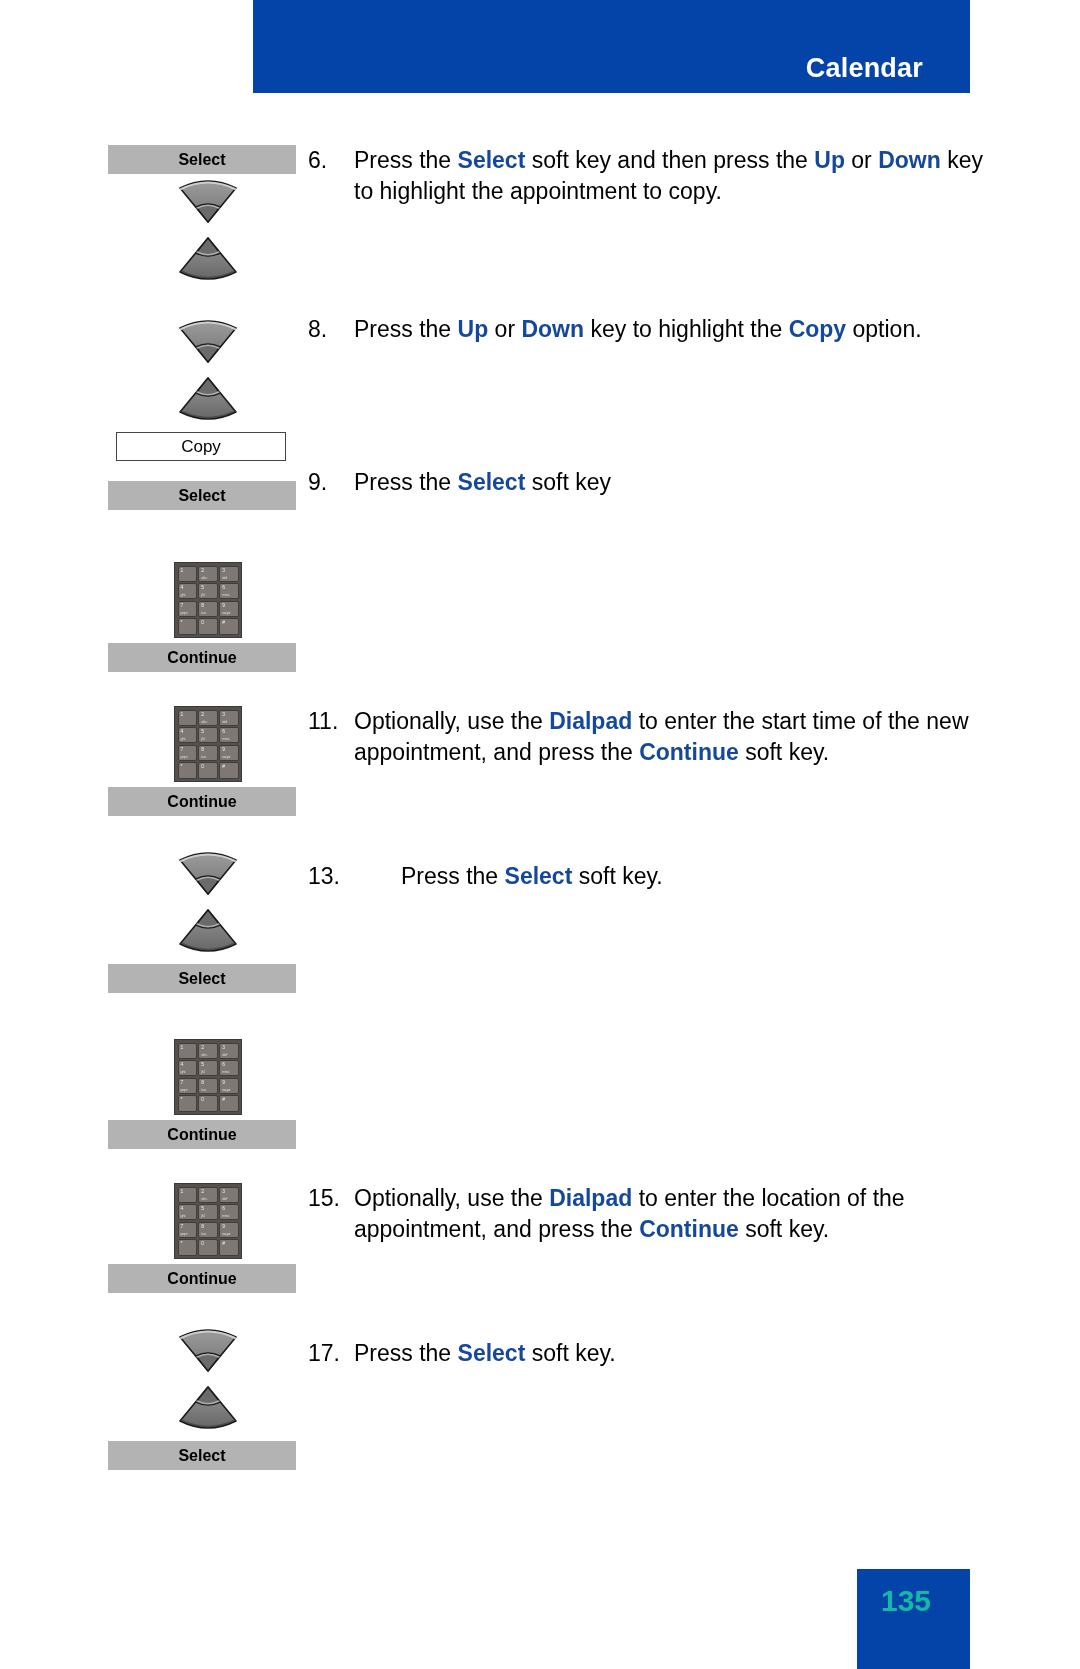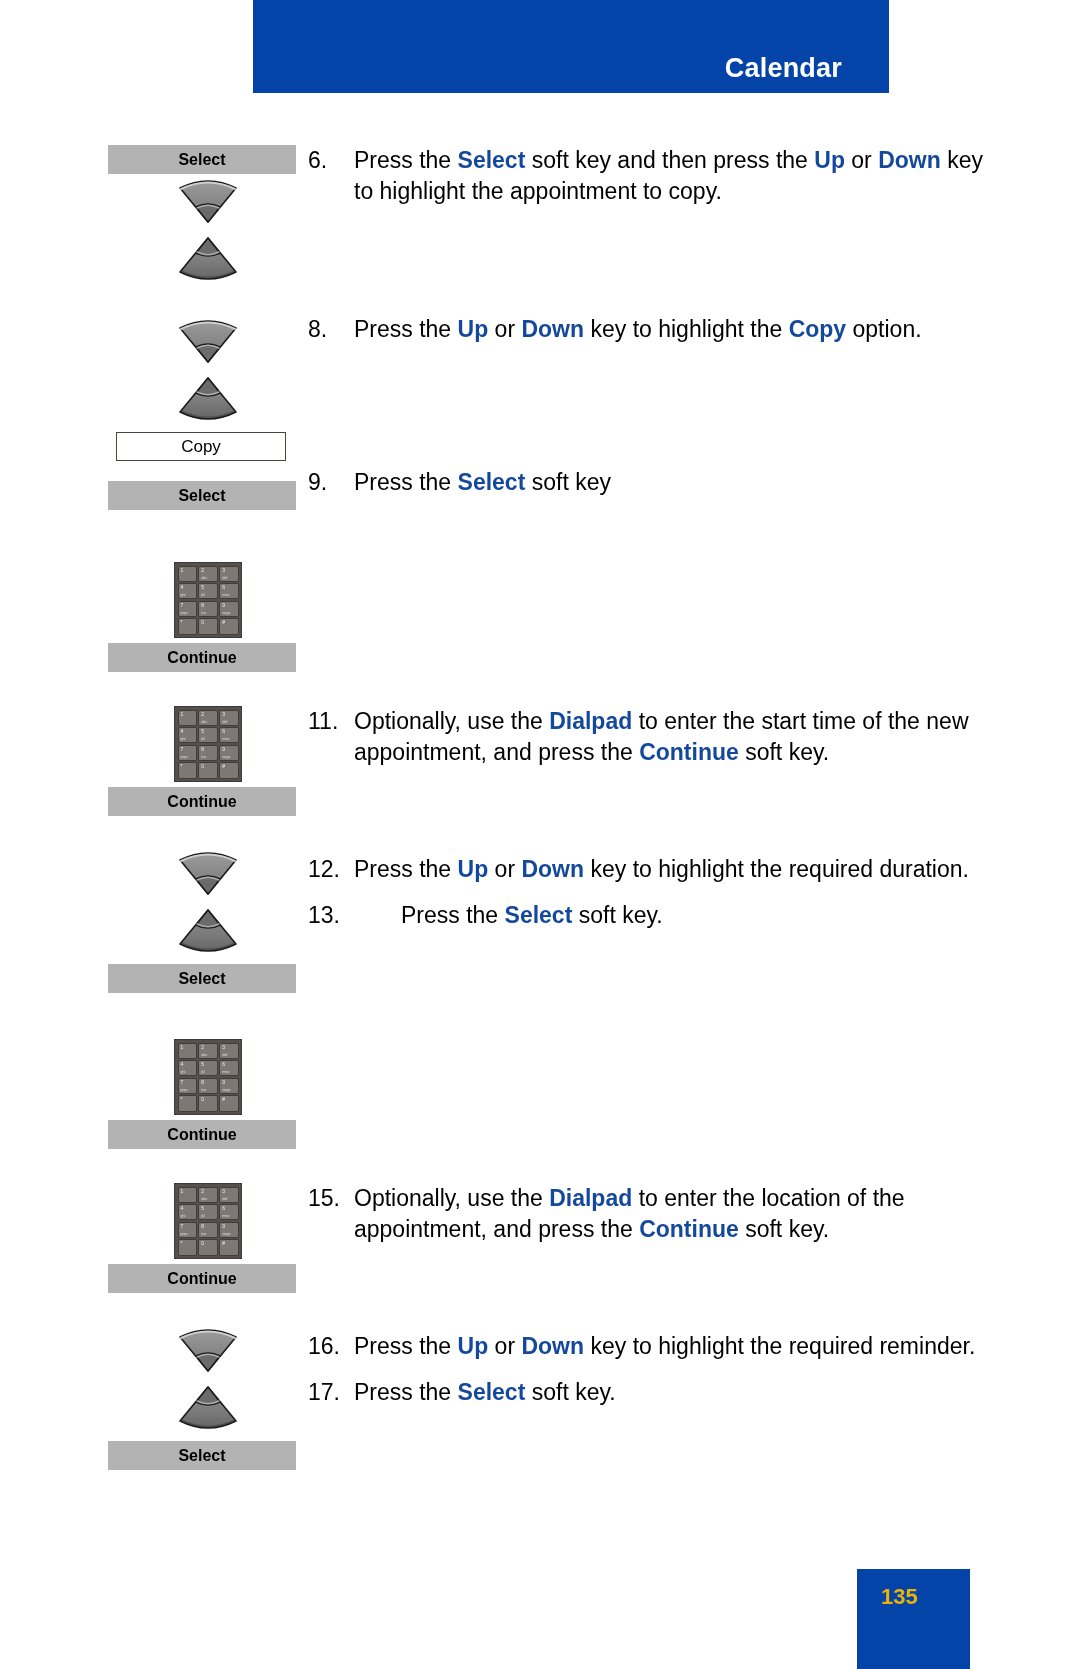--- a/index.html
+++ b/index.html
@@ -13,21 +13,21 @@
     position: relative;
     font-family: "Liberation Sans", sans-serif;
     overflow: hidden;
   }
 
   
   .header-bar {
     position: absolute;
     left: 253px;
     top: 0;
-    width: 636px;
+    width: 717px;
     height: 93px;
     background: #0443a7;
     box-sizing: border-box;
   }
   .header-title {
     position: absolute;
     right: 47px;
     bottom: 11px;
     color: #ffffff;
     font-size: 27px;
@@ -176,22 +176,22 @@
     left: 857px;
     top: 1569px;
     width: 113px;
     height: 100px;
     background: #0443a7;
   }
   .footer-num {
     position: absolute;
     left: 24px;
     top: 17px;
-    color: #eab308;
-    font-size: 22px;
+    color: #14b8a6;
+    font-size: 30px;
     font-weight: bold;
     line-height: 1;
   }
 </style>
 </head>
 <body>
 
 <div class="header-bar">
   <div class="header-title">Calendar</div>
 </div>
@@ -442,24 +442,20 @@
   <path d="M36 4 L8 38 Q36 52 64 38 Z" fill="url(#gDn7)" stroke="#1a1a1a" stroke-width="1.6" stroke-linejoin="round"></path>
   <path d="M36 4 L24 19 Q36 25 48 19 Z" fill="#6b6b6b" stroke="#1a1a1a" stroke-width="1.4" stroke-linejoin="round"></path>
   <path d="M25 18 Q36 23.5 47 18" fill="none" stroke="#cfcfcf" stroke-width="1.5" stroke-linecap="round" opacity="0.7"></path>
   <path d="M9 37 Q36 50 63 37" fill="none" stroke="#3a3a3a" stroke-width="1.6" stroke-linecap="round" opacity="0.6"></path>
 </svg>
           </div>
       </div>
       <div class="softkey" style="margin-top:6px;">Select</div>
     </div>
     <div class="text-col">
-      <div class="step" style="margin-top:8px;">
-        <span class="num">12.</span>
-        <span class="body"><span>Press the </span><span class="kw">Up</span><span> or </span><span class="kw">Down</span><span> key to highlight the required duration.</span></span>
-      </div>
       <div class="step" style="margin-top:15px;gap:47px;">
         <span class="num">13.</span>
         <span class="body"><span>Press the </span><span class="kw">Select</span><span> soft key.</span></span>
       </div>
     </div>
   </div>
 
   <div class="step-row" style="margin-top:46px;">
     <div class="icon-col">
       <div class="dialpad">
@@ -601,24 +597,20 @@
   <path d="M36 4 L8 38 Q36 52 64 38 Z" fill="url(#gDn8)" stroke="#1a1a1a" stroke-width="1.6" stroke-linejoin="round"></path>
   <path d="M36 4 L24 19 Q36 25 48 19 Z" fill="#6b6b6b" stroke="#1a1a1a" stroke-width="1.4" stroke-linejoin="round"></path>
   <path d="M25 18 Q36 23.5 47 18" fill="none" stroke="#cfcfcf" stroke-width="1.5" stroke-linecap="round" opacity="0.7"></path>
   <path d="M9 37 Q36 50 63 37" fill="none" stroke="#3a3a3a" stroke-width="1.6" stroke-linecap="round" opacity="0.6"></path>
 </svg>
           </div>
       </div>
       <div class="softkey" style="margin-top:6px;">Select</div>
     </div>
     <div class="text-col">
-      <div class="step" style="margin-top:8px;">
-        <span class="num">16.</span>
-        <span class="body"><span>Press the </span><span class="kw">Up</span><span> or </span><span class="kw">Down</span><span> key to highlight the required reminder.</span></span>
-      </div>
       <div class="step" style="margin-top:15px;">
         <span class="num">17.</span>
         <span class="body"><span>Press the </span><span class="kw">Select</span><span> soft key.</span></span>
       </div>
     </div>
   </div>
 
 </div>
 
 <div class="footer-bar">

